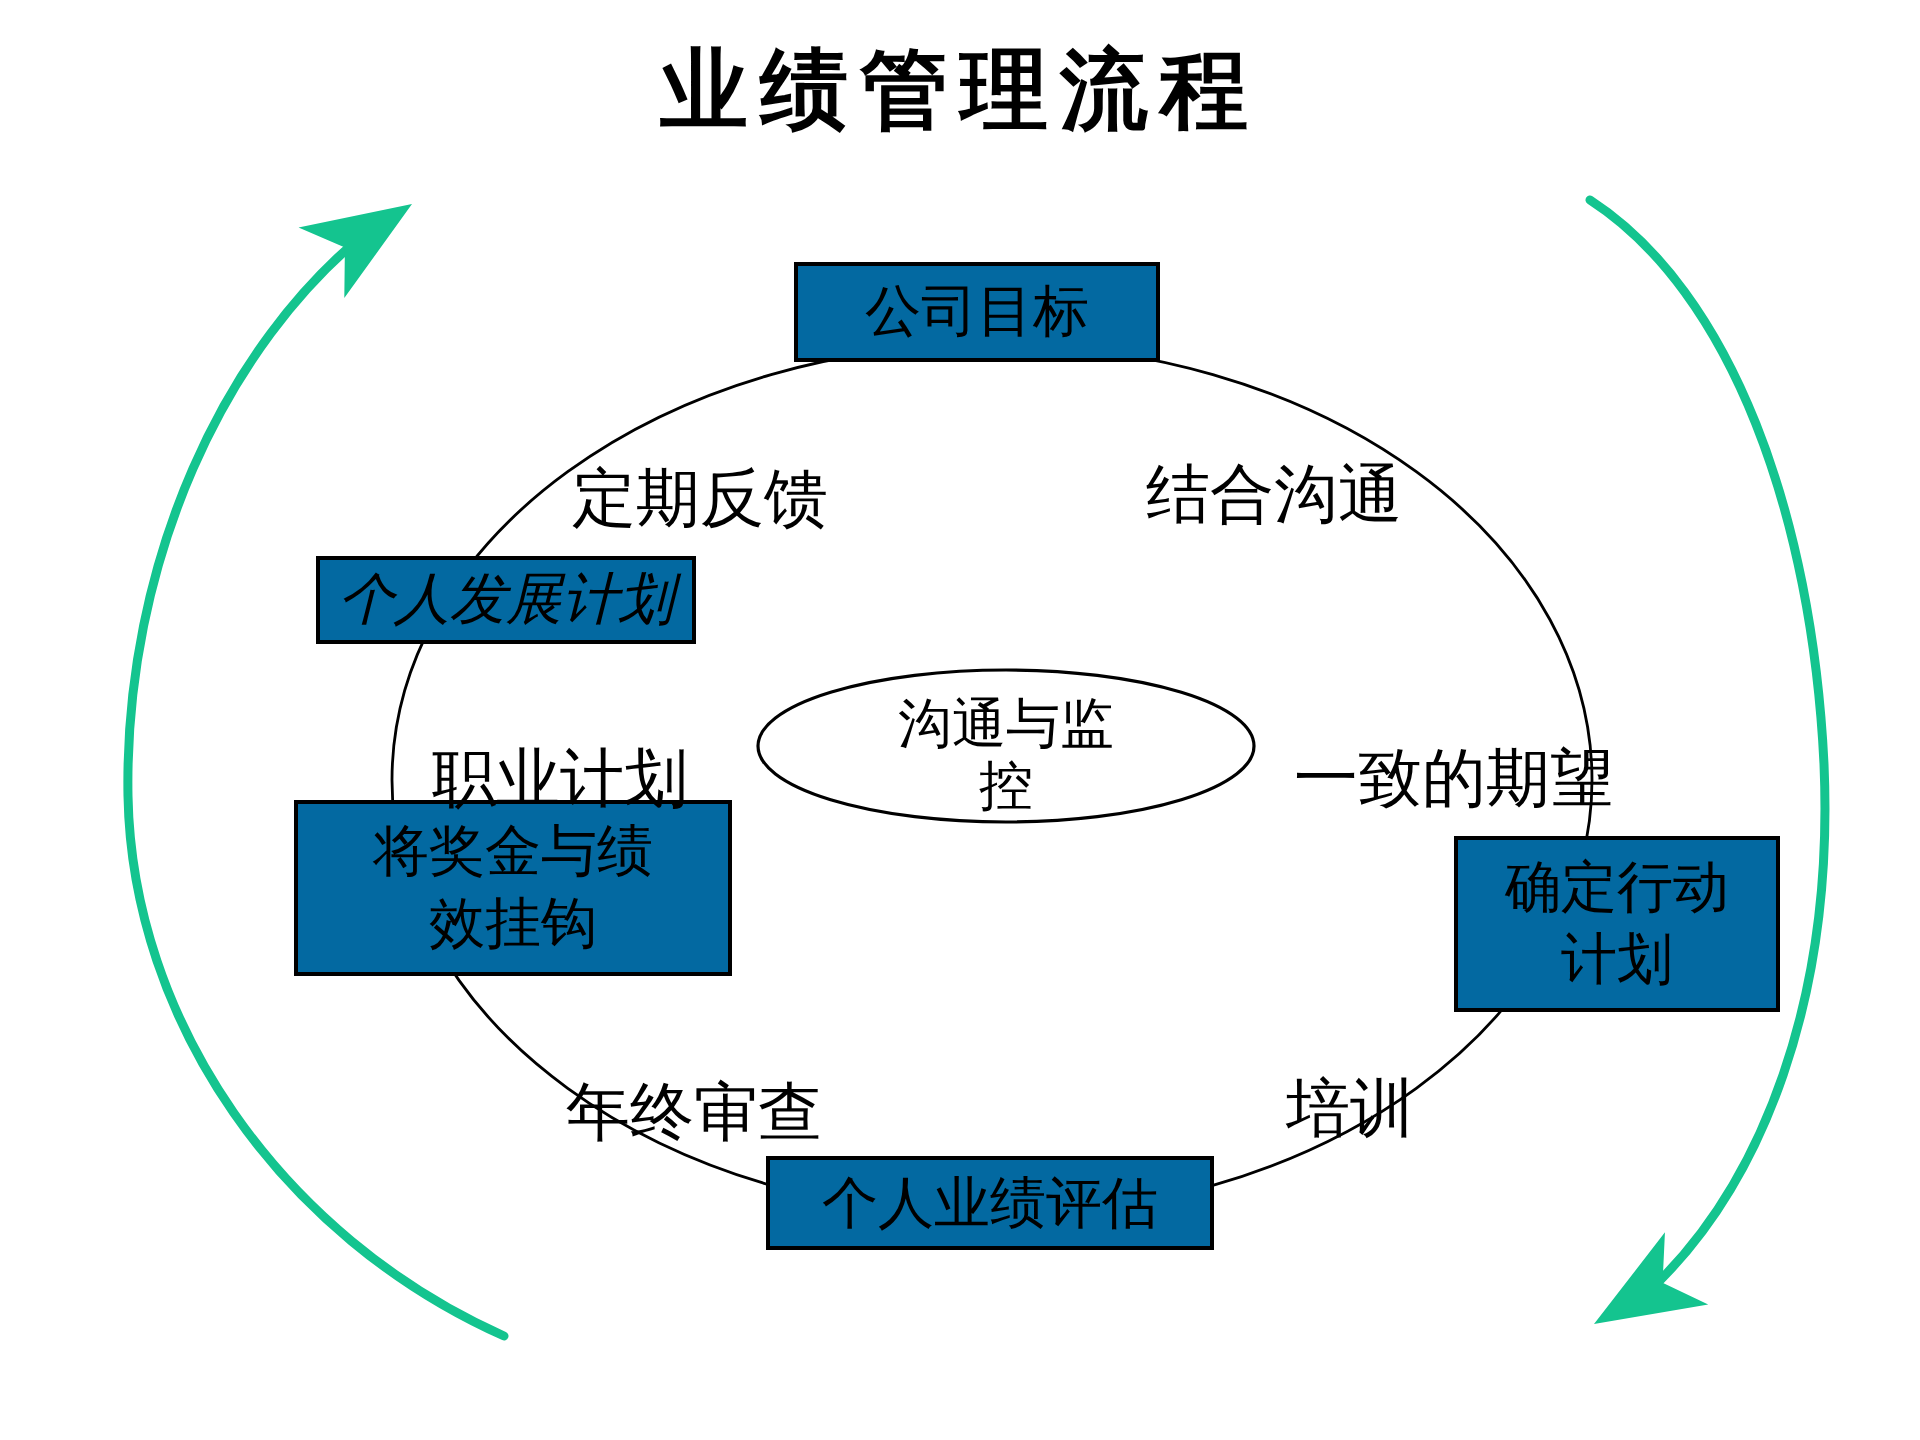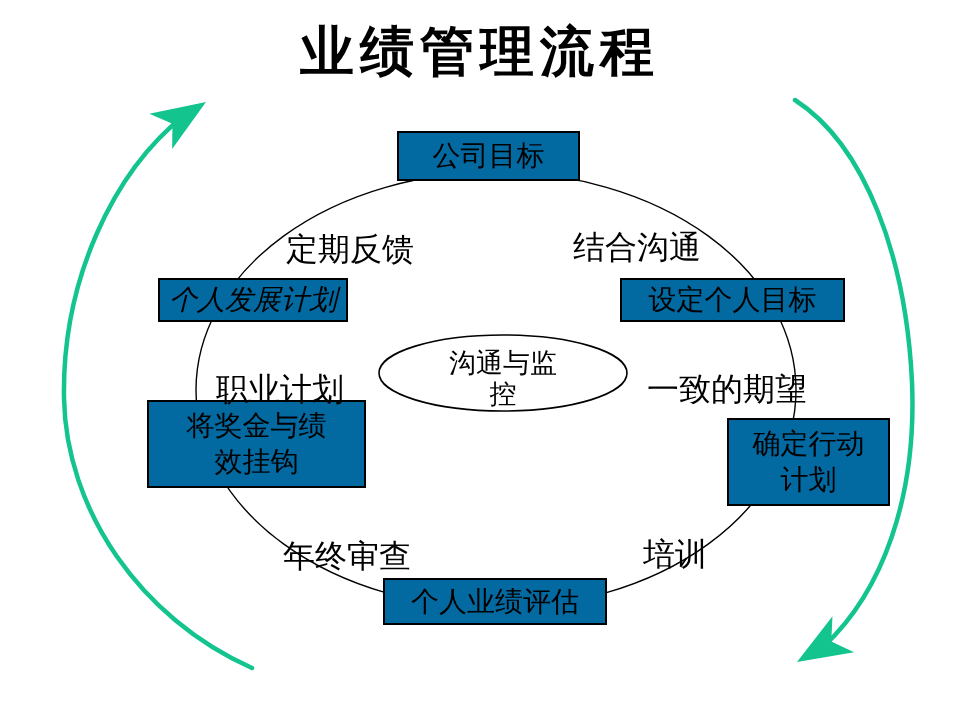--- a/index.html
+++ b/index.html
@@ -9,21 +9,21 @@
     font-family: "DejaVu Serif", "Liberation Serif", serif;
     color: #000;
     overflow: hidden;
   }
   .slide { position: relative; width: 960px; height: 720px; background: #fff; }
 
   .title {
     position: absolute;
     left: 0; top: 16px; width: 960px;
     text-align: center;
-    font-size: 54px;
+    font-size: 44px;
     letter-spacing: 6px;
     font-weight: 600;
     white-space: nowrap;
   }
 
   svg.layer { position: absolute; left: 0; top: 0; z-index: 1; }
 
   .node {
     position: absolute;
     box-sizing: border-box;
@@ -94,23 +94,20 @@
       <path d="M 795 100 C 866 146, 906 258, 912 382 C 917 498, 882 592, 824 646"></path>
       <g transform="translate(797,662) rotate(149)">
         <path d="M 0 0 L -54 21 L -40 0 L -54 -21 Z" fill="#14c48f" stroke="none"></path>
       </g>
     </g>
   </svg>
 
   <div class="node node-company">
     <span>公司目标</span>
   </div>
-  <div class="node node-setgoals">
-    <span>设定个人目标</span>
-  </div>
   <div class="node node-actionplan">
     <span>确定行动
 计划</span>
   </div>
   <div class="node node-review">
     <span>个人业绩评估</span>
   </div>
   <div class="node node-bonus">
     <span>将奖金与绩
 效挂钩</span>

